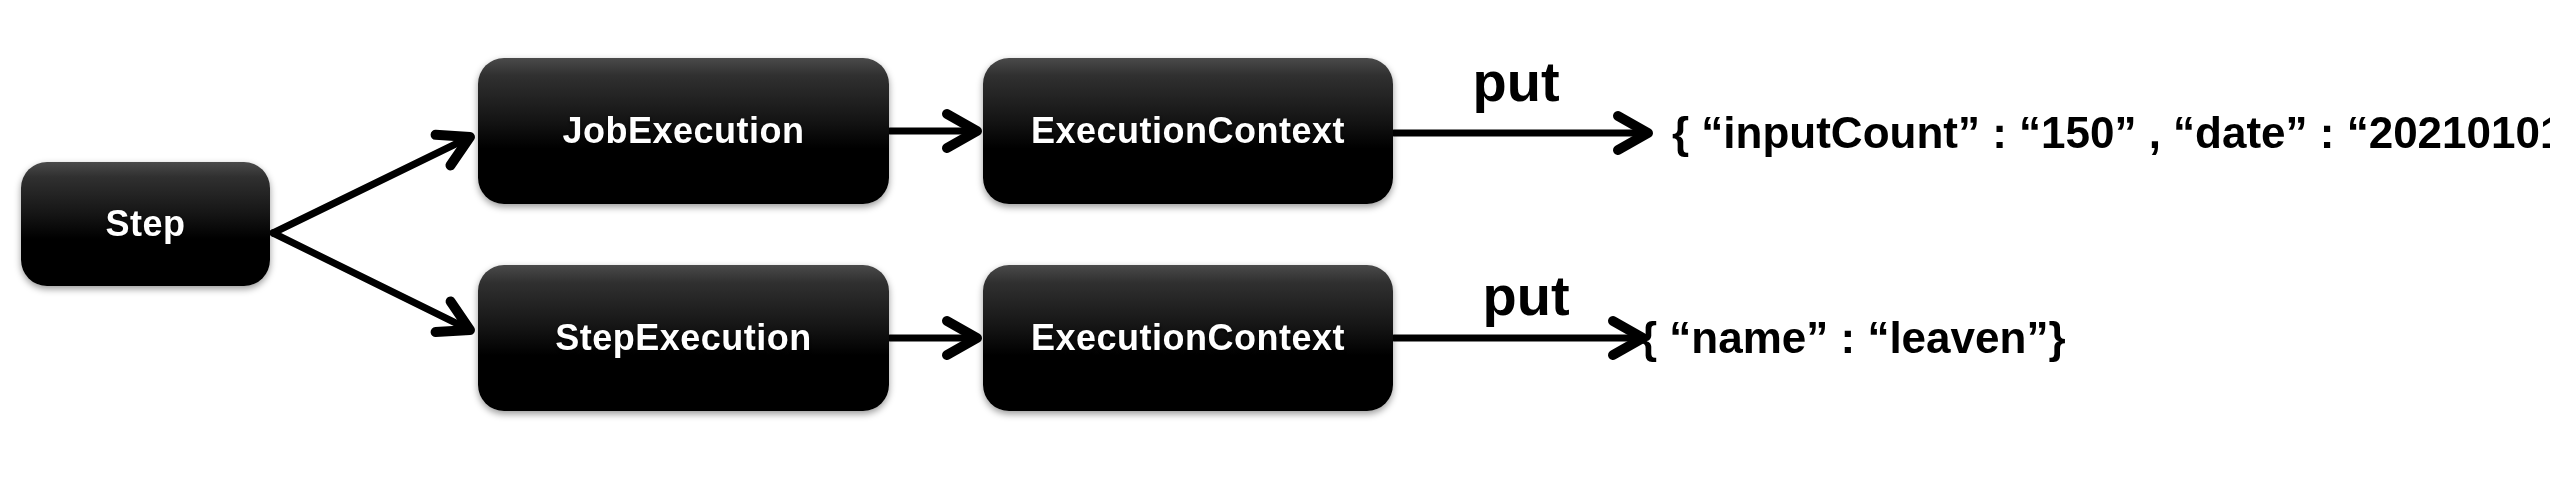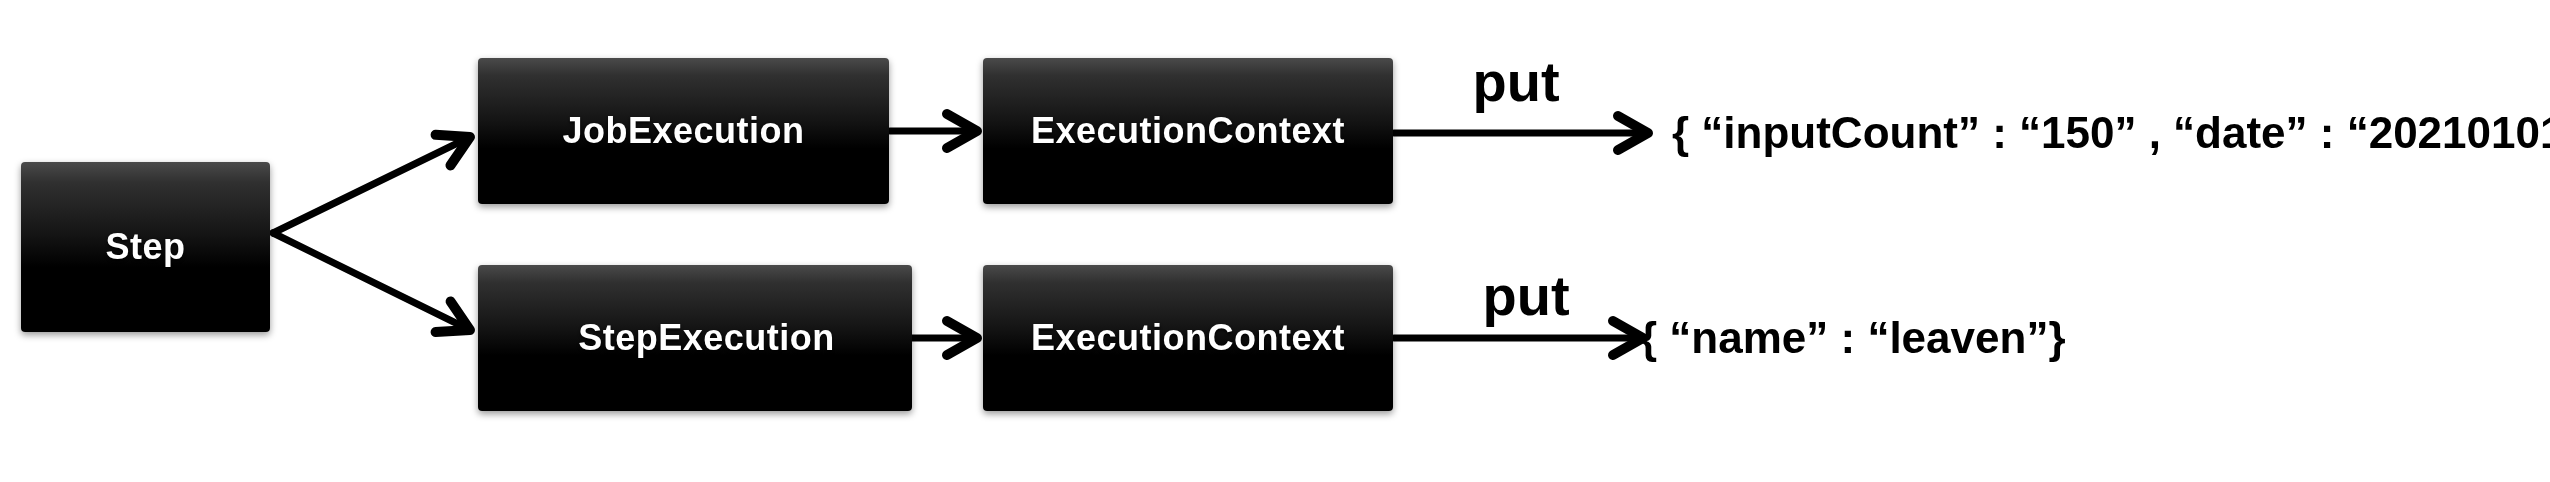--- a/index.html
+++ b/index.html
@@ -18,38 +18,38 @@
   .arrow-layer {
     position: absolute;
     left: 0; top: 0;
     width: 2550px;
     height: 482px;
     pointer-events: none;
   }
   .node {
     position: absolute;
     background: linear-gradient(180deg, #4a4a4a 0%, #303030 12%, #151515 42%, #000000 62%, #000000 100%);
-    border-radius: 4px;
+    border-radius: 26px;
     box-shadow: 0 3px 7px rgba(0,0,0,0.40);
     display: flex;
     align-items: center;
     justify-content: center;
   }
   .node .node-label {
     color: #ffffff;
     font-weight: bold;
     font-size: 36px;
     letter-spacing: 0.5px;
     text-shadow: 0 2px 3px rgba(0,0,0,0.85);
     white-space: nowrap;
   }
-  .node-step              { left: 21px;  top: 162px; width: 249px; height: 170px; }
+  .node-step              { left: 21px;  top: 162px; width: 249px; height: 124px; }
   .node-job-execution     { left: 478px; top: 58px;  width: 411px; height: 146px; }
   .node-execution-context-top    { left: 983px; top: 58px;  width: 410px; height: 146px; }
-  .node-step-execution    { left: 478px; top: 265px; width: 411px; height: 146px; padding-left: 23px; }
+  .node-step-execution    { left: 478px; top: 265px; width: 411px; height: 146px; }
   .node-execution-context-bottom { left: 983px; top: 265px; width: 410px; height: 146px; }
 
   .put-label {
     position: absolute;
     width: 160px;
     text-align: center;
     color: #000000;
     font-weight: bold;
     font-size: 56px;
     line-height: 48px;

